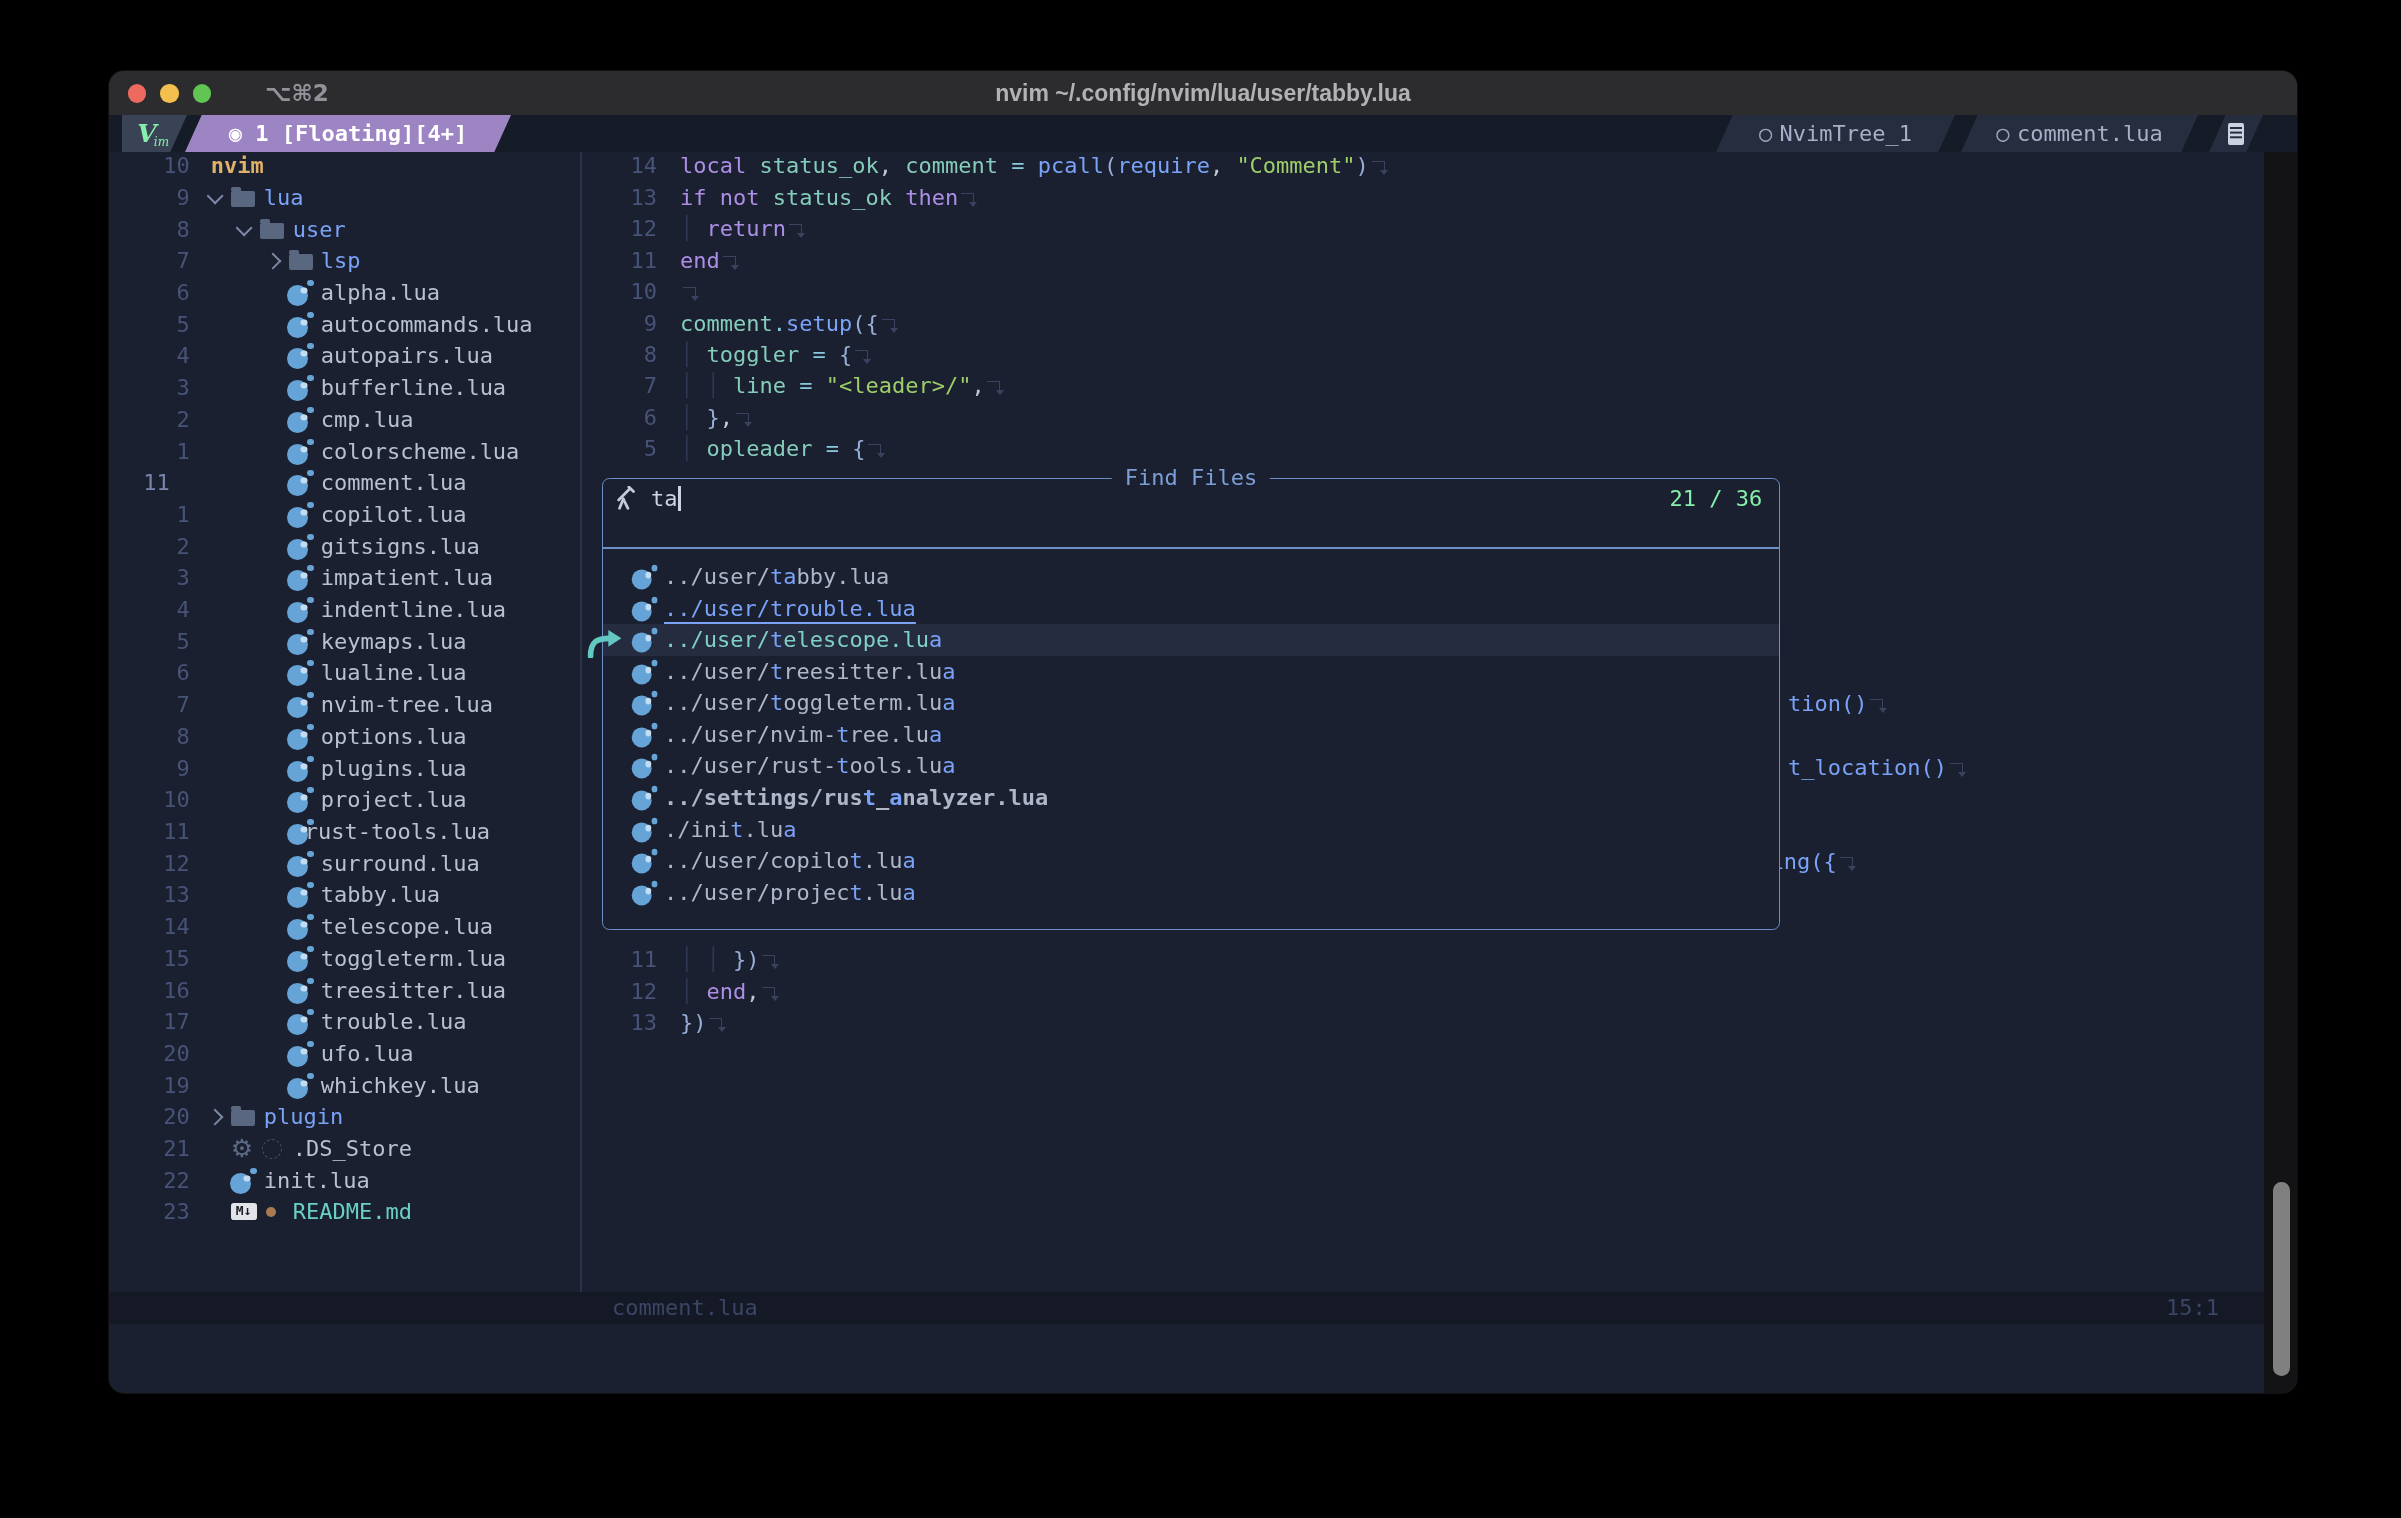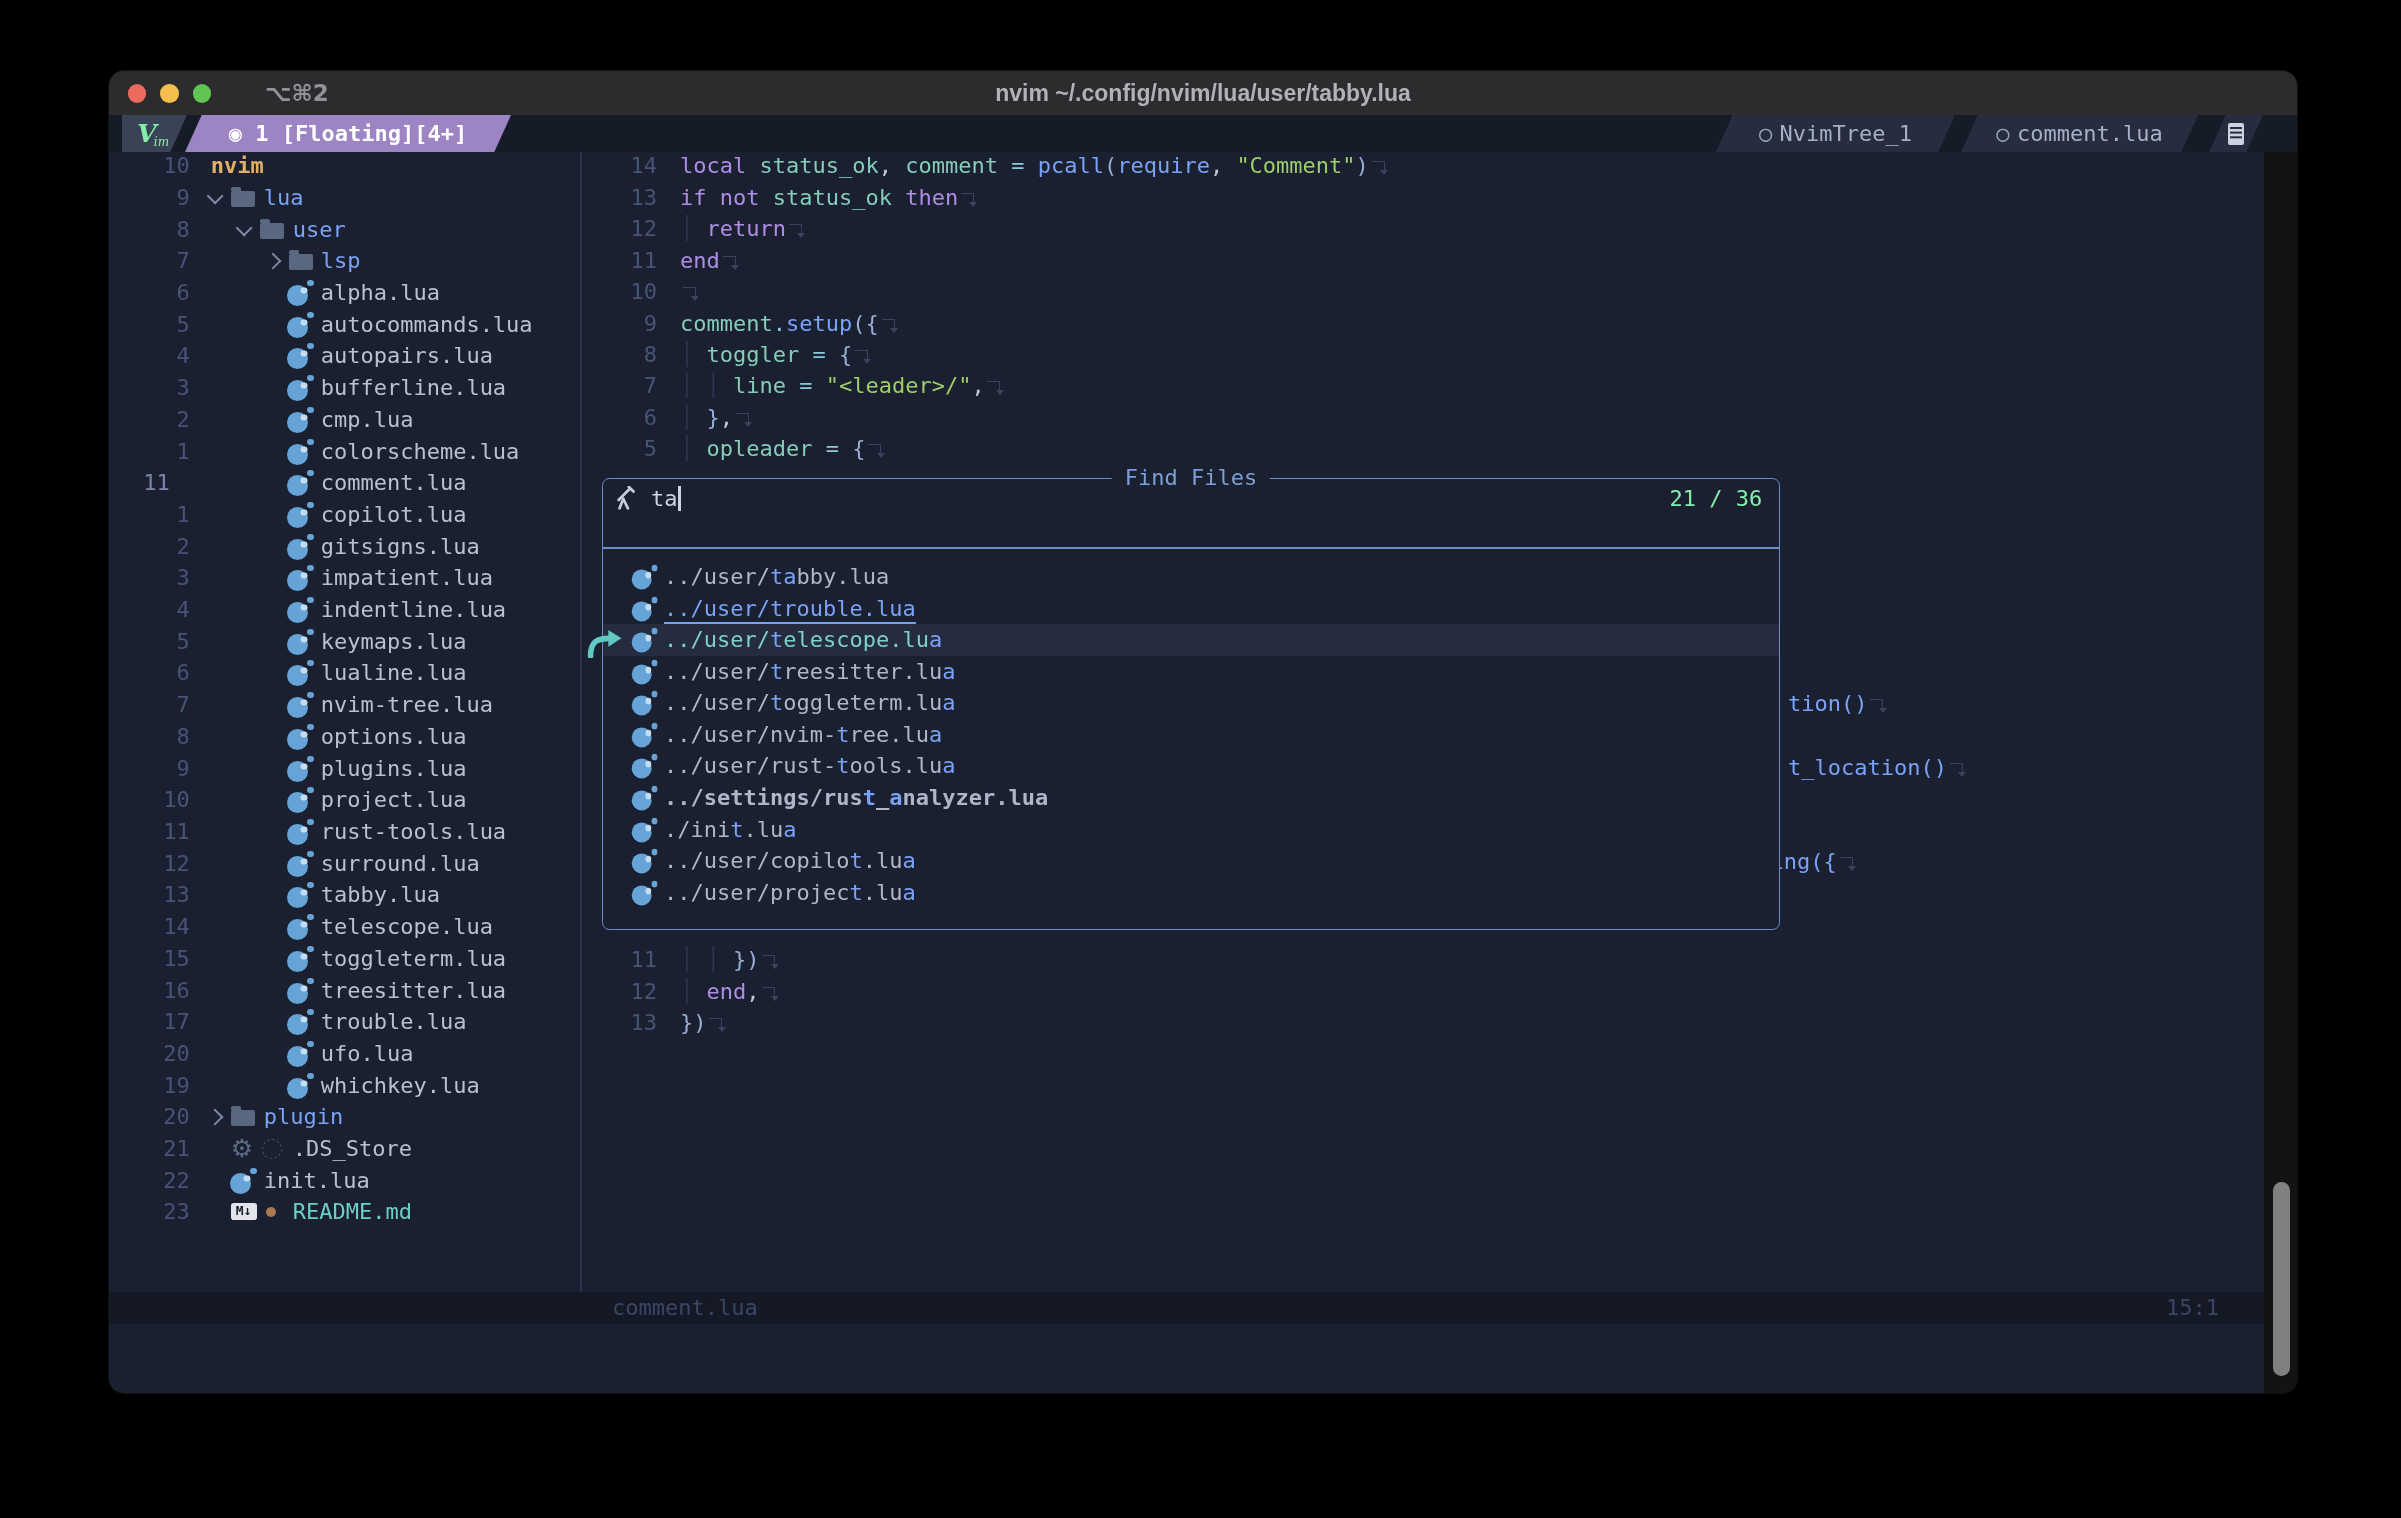--- a/index.html
+++ b/index.html
@@ -144,21 +144,21 @@
           <div class="trow" style="top: 347px;"><span class="tnum">1</span><span class="luai" style="left: 162px;"></span><span class="tname" style="left: 196px;">copilot.lua</span></div>
           <div class="trow" style="top: 379px;"><span class="tnum">2</span><span class="luai" style="left: 162px;"></span><span class="tname" style="left: 196px;">gitsigns.lua</span></div>
           <div class="trow" style="top: 410px;"><span class="tnum">3</span><span class="luai" style="left: 162px;"></span><span class="tname" style="left: 196px;">impatient.lua</span></div>
           <div class="trow" style="top: 442px;"><span class="tnum">4</span><span class="luai" style="left: 162px;"></span><span class="tname" style="left: 196px;">indentline.lua</span></div>
           <div class="trow" style="top: 474px;"><span class="tnum">5</span><span class="luai" style="left: 162px;"></span><span class="tname" style="left: 196px;">keymaps.lua</span></div>
           <div class="trow" style="top: 505px;"><span class="tnum">6</span><span class="luai" style="left: 162px;"></span><span class="tname" style="left: 196px;">lualine.lua</span></div>
           <div class="trow" style="top: 537px;"><span class="tnum">7</span><span class="luai" style="left: 162px;"></span><span class="tname" style="left: 196px;">nvim-tree.lua</span></div>
           <div class="trow" style="top: 569px;"><span class="tnum">8</span><span class="luai" style="left: 162px;"></span><span class="tname" style="left: 196px;">options.lua</span></div>
           <div class="trow" style="top: 601px;"><span class="tnum">9</span><span class="luai" style="left: 162px;"></span><span class="tname" style="left: 196px;">plugins.lua</span></div>
           <div class="trow" style="top: 632px;"><span class="tnum">10</span><span class="luai" style="left: 162px;"></span><span class="tname" style="left: 196px;">project.lua</span></div>
-          <div class="trow" style="top: 664px;"><span class="tnum">11</span><span class="luai" style="left: 162px;"></span><span class="tname" style="left: 196px;">rust-tools.lua</span></div>
+          <div class="trow" style="top: 664px;"><span class="tnum">11</span><span class="luai" style="left: 162px;"></span><span class="tname" style="left: 180px;">rust-tools.lua</span></div>
           <div class="trow" style="top: 696px;"><span class="tnum">12</span><span class="luai" style="left: 162px;"></span><span class="tname" style="left: 196px;">surround.lua</span></div>
           <div class="trow" style="top: 727px;"><span class="tnum">13</span><span class="luai" style="left: 162px;"></span><span class="tname" style="left: 196px;">tabby.lua</span></div>
           <div class="trow" style="top: 759px;"><span class="tnum">14</span><span class="luai" style="left: 162px;"></span><span class="tname" style="left: 196px;">telescope.lua</span></div>
           <div class="trow" style="top: 791px;"><span class="tnum">15</span><span class="luai" style="left: 162px;"></span><span class="tname" style="left: 196px;">toggleterm.lua</span></div>
           <div class="trow" style="top: 823px;"><span class="tnum">16</span><span class="luai" style="left: 162px;"></span><span class="tname" style="left: 196px;">treesitter.lua</span></div>
           <div class="trow" style="top: 854px;"><span class="tnum">17</span><span class="luai" style="left: 162px;"></span><span class="tname" style="left: 196px;">trouble.lua</span></div>
           <div class="trow" style="top: 886px;"><span class="tnum">20</span><span class="luai" style="left: 162px;"></span><span class="tname" style="left: 196px;">ufo.lua</span></div>
           <div class="trow" style="top: 918px;"><span class="tnum">19</span><span class="luai" style="left: 162px;"></span><span class="tname" style="left: 196px;">whichkey.lua</span></div>
           <div class="trow" style="top: 949px;"><span class="tnum">20</span><span class="chev closed" style="left: 84px;"></span><span class="fold" style="left: 106px;"></span><span class="tname dirn" style="left: 139px;">plugin</span></div>
           <div class="trow" style="top: 981px;"><span class="tnum">21</span><span class="gear" style="left: 106px;">⚙</span><span class="dashc" style="left: 137px;"></span><span class="tname" style="left: 168px;">.DS_Store</span></div>

